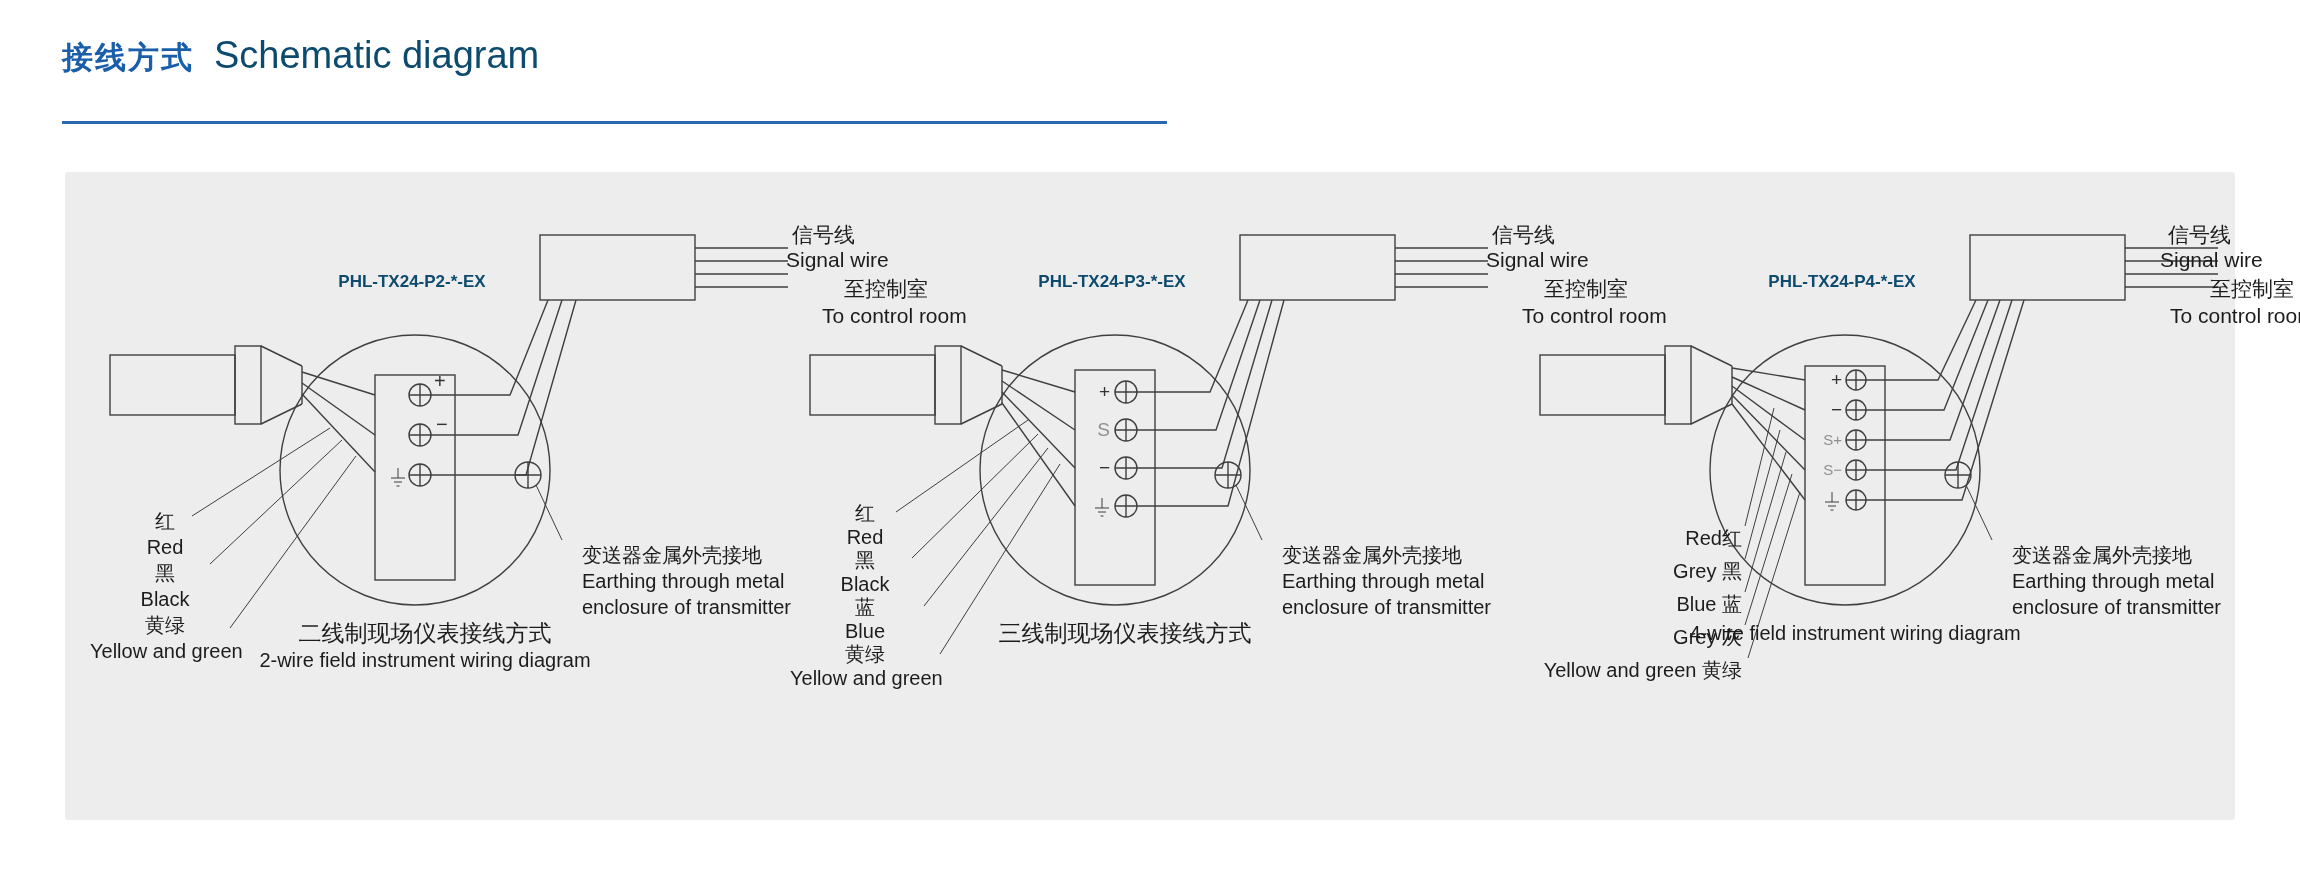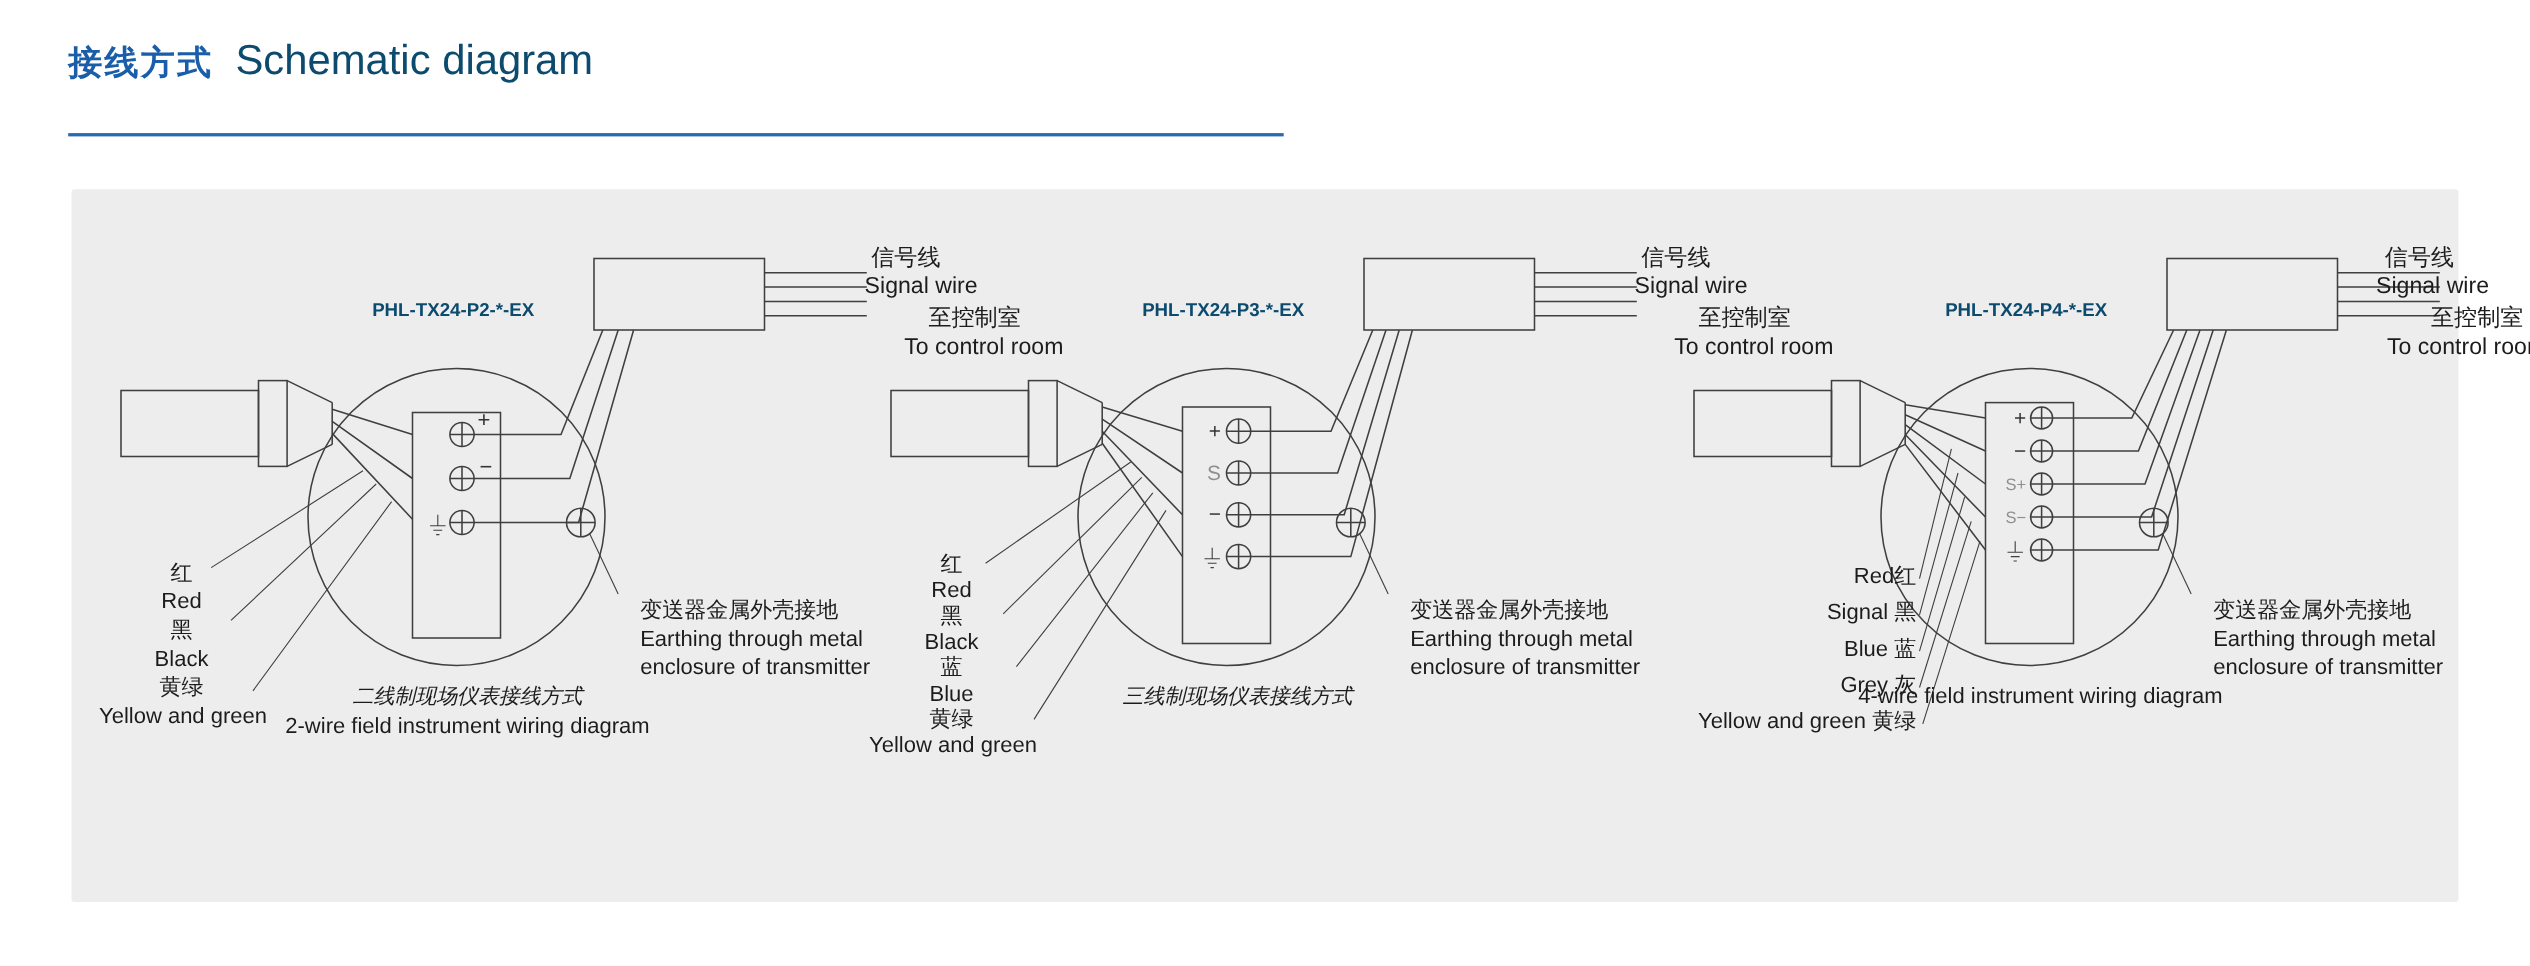--- a/index.html
+++ b/index.html
@@ -39,24 +39,24 @@
   .ctl-cn { left:754px; top:56px; }
   .ctl-en { left:732px; top:83px; }
   .d3 .sig-cn { left:648px; } .d3 .sig-en { left:640px; }
   .d3 .ctl-cn { left:690px; } .d3 .ctl-en { left:650px; }
 
   .earth { position:absolute; left:468px; top:322px; font-size:20px; line-height:26px; white-space:nowrap;margin-left:24px; }
 
   .wires { position:absolute; white-space:nowrap; }
   .wires-center { left:0; top:288px; width:150px; text-align:center; font-size:20px; line-height:26px; }
   .d2 .wires-center { top:282px; line-height:23.5px; }
-  .wires-right { left:0; top:288px; width:222px; text-align:right; font-size:20px; line-height:33px; }
+  .wires-right { left:0; top:302px; width:222px; text-align:right; font-size:20px; line-height:33px; }
 
   .cap { position:absolute; left:55px; top:400px; width:560px; text-align:center; white-space:nowrap; }
-  .cap-cn { font-size:19px; line-height:27px;font-style:italic; }
+  .cap-cn { font-size:23px; line-height:27px; }
   .cap-en { font-size:20px; line-height:27px; }
 </style>
 </head>
 <body>
 
 <div class="header">
   <span class="t-cn">接线方式</span><span class="t-en">Schematic diagram</span>
 </div>
 <div class="header-rule"></div>
 
@@ -268,21 +268,21 @@
   <div class="lbl ctl-en">To control room</div>
 
   <div class="earth">
     <div>变送器金属外壳接地</div>
     <div>Earthing through metal</div>
     <div>enclosure of transmitter</div>
   </div>
 
   <div class="wires wires-right">
     <div>Red红</div>
-    <div>Signal 黑</div>
+    <div>Grey 黑</div>
     <div>Blue 蓝</div>
     <div>Grey 灰</div>
     <div>Yellow and green 黄绿</div>
   </div>
 
   <div class="cap">
     <div class="cap-en">4-wire field instrument wiring diagram</div>
   </div>
 </section>
 

